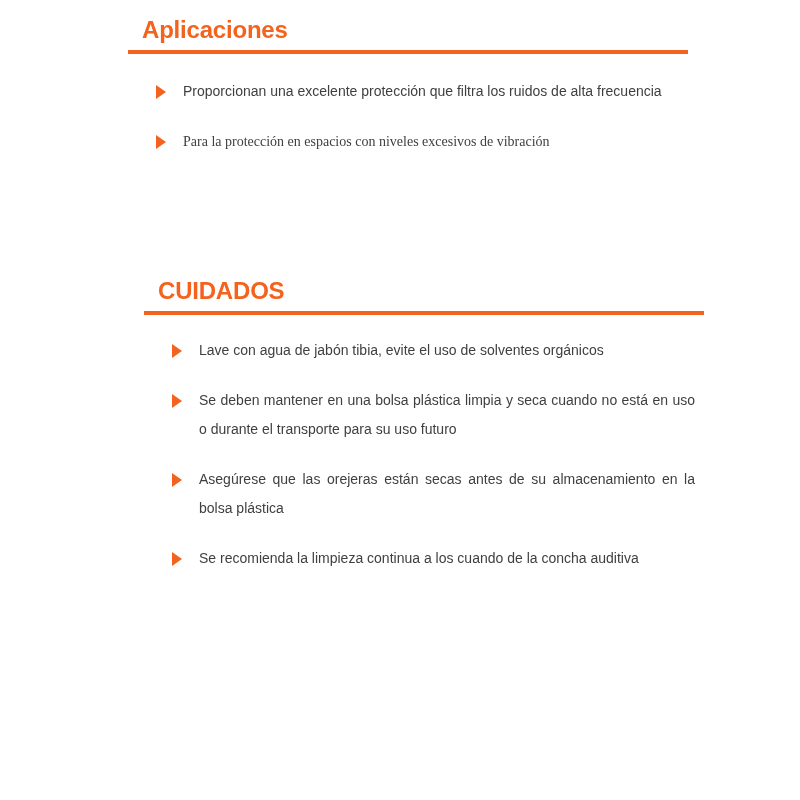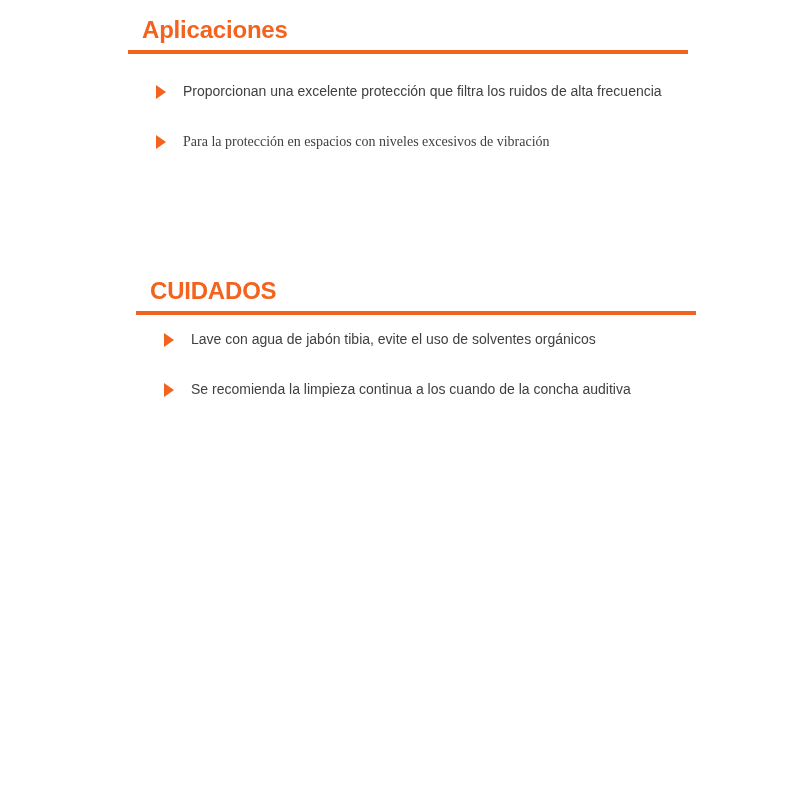--- a/index.html
+++ b/index.html
@@ -91,22 +91,22 @@
     -webkit-hyphens: none;
     hyphens: none;
   }
   
 
   
   #section-aplicaciones { position: absolute; top: 16px; left: 0; width: 560px; }
   #list-aplicaciones { margin-top: 23px; }
   #list-aplicaciones .bullet-item { margin-bottom: 21px; }
 
-  #section-cuidados { position: absolute; top: 277px; left: 8px; width: 560px; }
-  #list-cuidados { margin-top: 10px; }
+  #section-cuidados { position: absolute; top: 277px; left: 16px; width: 560px; }
+  #list-cuidados { margin-top: 21px; }
   #list-cuidados .bullet-item { margin-bottom: 21px; }
 </style>
 </head>
 <body style="background: rgb(255, 255, 255);">
 
 <div class="page">
   <div class="content">
 
     <section class="section" id="section-aplicaciones">
       <h2 class="section-heading" style="color: rgb(244, 99, 30);">Aplicaciones</h2>
@@ -128,19 +128,27 @@
       <h2 class="section-heading" style="color: rgb(244, 99, 30);">CUIDADOS</h2>
       <div class="section-rule" style="background: rgb(244, 99, 30);"></div>
 
       <ul class="bullet-list" id="list-cuidados">
         <li class="bullet-item">
           <span class="bullet-icon" style="border-left-color: rgb(244, 99, 30);"></span>
           <span class="bullet-text" style="color: rgb(63, 63, 63);">Lave con agua de jabón tibia, evite el uso de solventes orgánicos</span>
         </li>
         <li class="bullet-item">
           <span class="bullet-icon" style="border-left-color: rgb(244, 99, 30);"></span>
+          <span class="bullet-text" style="color: rgb(63, 63, 63);">Se deben mantener en una bolsa plástica limpia y seca cuando no está en uso o durante el transporte para su uso futuro</span>
+        </li>
+        <li class="bullet-item">
+          <span class="bullet-icon" style="border-left-color: rgb(244, 99, 30);"></span>
+          <span class="bullet-text" style="color: rgb(63, 63, 63);">Asegúrese que las orejeras están secas antes de su almacenamiento en la bolsa plástica</span>
+        </li>
+        <li class="bullet-item">
+          <span class="bullet-icon" style="border-left-color: rgb(244, 99, 30);"></span>
           <span class="bullet-text" style="color: rgb(63, 63, 63);">Se recomienda la limpieza continua a los cuando de la concha auditiva</span>
         </li>
       </ul>
     </section>
 
   </div>
 </div>
 
 </body></html>

